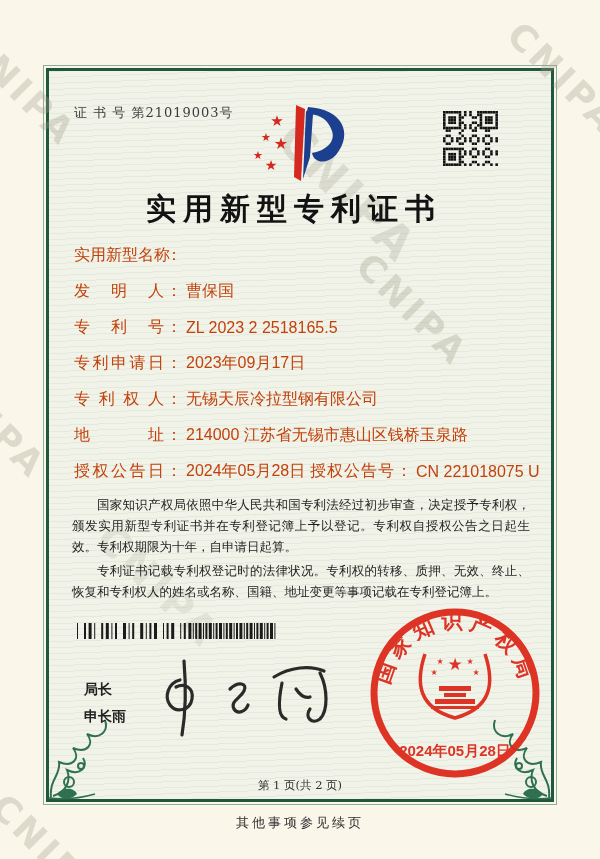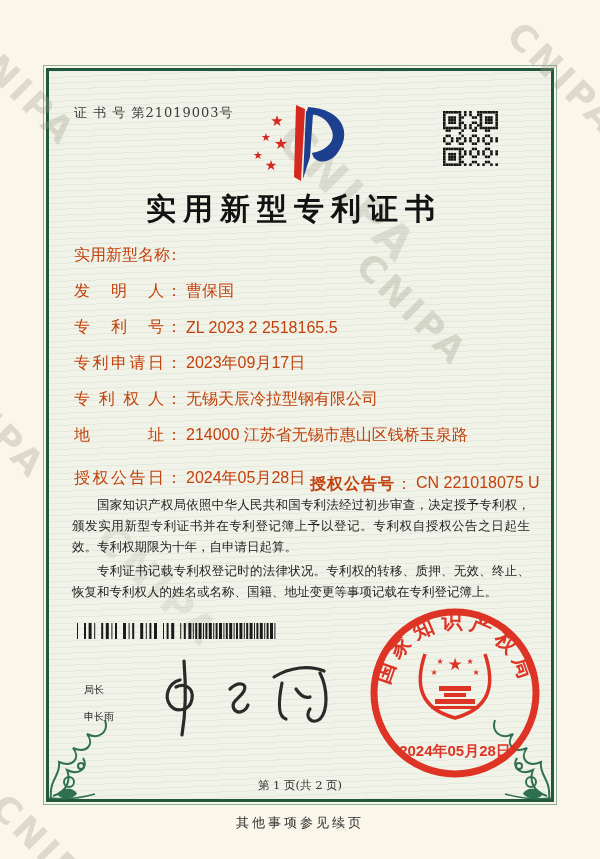--- a/index.html
+++ b/index.html
@@ -19,30 +19,30 @@
   .content{position:absolute;left:0;top:0;width:600px;height:859px;z-index:3;}
   .cert-no{position:absolute;left:74px;top:104px;font-family:"DejaVu Serif",serif;
            font-size:13px;color:#3c3c3c;letter-spacing:1px;}
   .logo{position:absolute;left:246px;top:99px;}
   .qr{position:absolute;left:443px;top:111px;}
   .title{position:absolute;left:0;right:12px;top:189px;text-align:center;font-size:30px;
          font-weight:bold;letter-spacing:7px;color:#121212;}
   .fields{position:absolute;left:74px;top:245px;width:460px;font-size:16px;color:#c2410c;}
   .frow{display:flex;align-items:center;height:21px;margin-bottom:15px;white-space:nowrap;}
   .frow-double{position:relative;}
-  .pair{display:flex;align-items:flex-start;margin-top:13px;}
+  .pair{display:flex;align-items:center;}
   .pair-2{position:absolute;left:236px;top:0;}
   .flabel{display:inline-block;width:90px;text-align:justify;text-align-last:justify;font-weight:500;}
-  .flabel-sm{width:84px;font-weight:bold;}
+  .flabel-sm{width:84px;}
   .fcolon{margin:0 4px 0 2px;}
   .body-text{position:absolute;left:72px;top:494px;width:458px;font-family:"DejaVu Serif",serif;
              font-size:12.5px;line-height:1.68;color:#1f1f1f;text-align:justify;}
   .body-text p{margin:0 0 3px 0;text-indent:2em;}
   .barcode{position:absolute;left:75px;top:621px;}
-  .signoff{position:absolute;left:84px;top:676px;font-size:10px;font-weight:400;color:#222;line-height:27px;}
+  .signoff{position:absolute;left:84px;top:676px;font-size:14px;font-weight:700;color:#222;line-height:27px;}
   .signature{position:absolute;left:138px;top:645px;}
   .seal{position:absolute;left:366px;top:604px;opacity:.95;}
   .page-info{position:absolute;left:0;right:0;top:778px;text-align:center;
              font-family:"DejaVu Serif",serif;font-size:11.5px;color:#333;}
   .note{position:absolute;left:0;right:0;top:814px;text-align:center;
         font-family:"DejaVu Serif",serif;font-size:13px;color:#2f2f2f;letter-spacing:3px;}
   .orn{position:absolute;width:80px;height:85px;}
   .orn-left{left:47px;top:716px;}
   .orn-right{right:47px;top:716px;transform:scaleX(-1);}
 </style>

